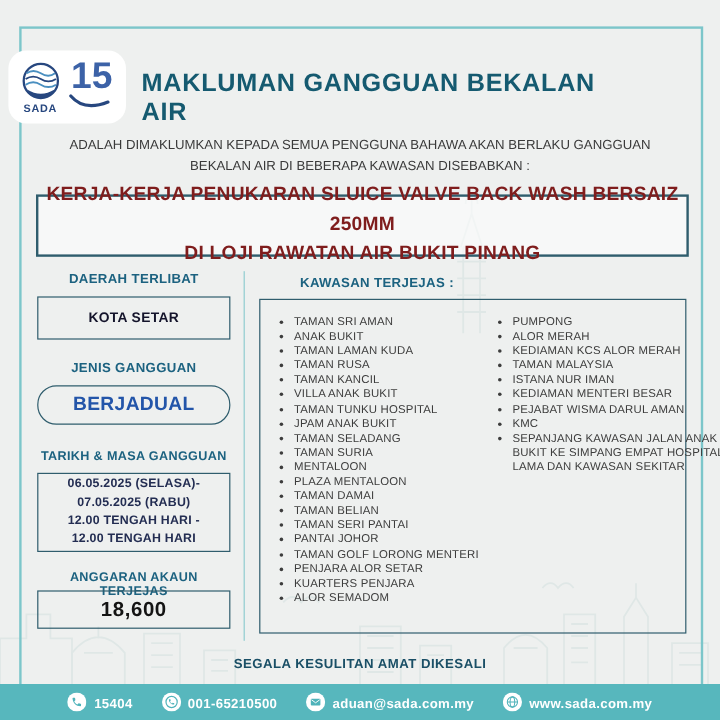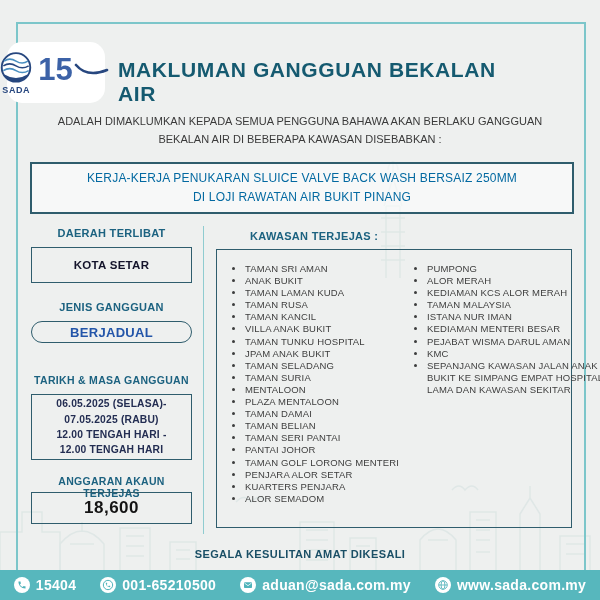--- a/index.html
+++ b/index.html
@@ -12,43 +12,43 @@
 
   
   .card-border{position:absolute;left:16px;top:22px;width:566px;height:548px;
                border:2px solid #7cc6ca;}
 
   
   .logo-box{position:absolute;left:7px;top:42px;width:98px;height:61px;background:#ffffff;
             border-radius:15px;display:flex;align-items:center;justify-content:center;gap:3px;}
   .logo-sada{display:flex;flex-direction:column;align-items:center;}
   .logo-brand{font-size:9px;font-weight:700;color:#27477f;letter-spacing:.6px;margin-top:-3px;}
-  .logo-15{position:relative;display:flex;flex-direction:row;align-items:center;margin-top:-6px;justify-content:flex-end;}
+  .logo-15{position:relative;display:flex;flex-direction:column;align-items:center;margin-top:-6px;justify-content:flex-end;}
   .logo-15-num{font-size:31px;font-weight:800;color:#3c62a7;line-height:1;}
   .page-title{position:absolute;left:118px;top:58px;width:406px;text-align:left;
               font-size:21px;font-weight:800;letter-spacing:.6px;color:#155a70;}
 
   
   .intro{position:absolute;left:40px;top:113px;width:520px;text-align:center;
          font-size:11px;color:#3a3a3a;line-height:1.62;font-weight:500;}
 
   
   .cause-box{position:absolute;left:30px;top:162px;width:540px;height:48px;
              border:2px solid #2f5d6d;background:rgba(255,255,255,.55);
              display:flex;flex-direction:column;justify-content:center;text-align:center;
-             font-size:12px;font-weight:400;color:#0369a1;line-height:1.55;letter-spacing:.2px;}
+             font-size:16px;font-weight:700;color:#7f1d1d;line-height:1.55;letter-spacing:.2px;}
 
   
   .side-label{position:absolute;left:31px;width:161px;text-align:center;
               font-size:11px;font-weight:800;color:#1c6280;letter-spacing:.3px;}
   .side-box{position:absolute;left:31px;width:161px;border:1.6px solid #2f5d6d;
             display:flex;flex-direction:column;align-items:center;justify-content:center;
             text-align:center;box-sizing:border-box;}
   .lbl-district{top:227px;} .box-district{top:247px;height:36px;font-size:11.5px;font-weight:800;color:#14142b;letter-spacing:.3px;}
-  .lbl-type{top:301px;}     .box-type{top:321px;height:22px;font-size:13px;font-weight:800;color:#2355a9;letter-spacing:.3px;border-radius:16px;}
+  .lbl-type{top:301px;}     .box-type{top:321px;height:33px;font-size:16px;font-weight:800;color:#2355a9;letter-spacing:.3px;border-radius:16px;}
   .lbl-datetime{top:374px;font-size:10.5px;}
   .box-datetime{top:394px;height:66px;font-size:10.3px;font-weight:800;color:#232d52;line-height:1.5;letter-spacing:.2px;}
   .lbl-accounts{top:475px;font-size:10.5px;}
   .box-accounts{top:492px;height:32px;font-size:17px;font-weight:800;color:#141414;letter-spacing:.5px;}
 
   .divider{position:absolute;left:203px;top:226px;width:0;height:308px;border-left:1.6px solid #8fccd0;}
 
   
   .areas-label{position:absolute;left:218px;top:230px;font-size:11px;font-weight:800;
                color:#1c6280;letter-spacing:.3px;padding-left:32px;}
@@ -60,21 +60,21 @@
   .col1{width:156px;flex:none;}
   .col2{width:176px;flex:none;margin-left:16px;}
 
   .apology{position:absolute;left:0;top:548px;width:600px;text-align:center;
            font-size:11px;font-weight:800;color:#1a4f66;letter-spacing:.4px;}
 
   
   .footer{position:absolute;left:0;bottom:0;width:600px;height:30px;background:#57b7bd;
           display:flex;align-items:center;justify-content:center;gap:24px;}
   .footer-item{display:flex;align-items:flex-end;gap:6px;color:#ffffff;
-               font-size:14px;font-weight:800;letter-spacing:.3px;cursor:pointer;}
+               font-size:11px;font-weight:800;letter-spacing:.3px;cursor:pointer;}
   .footer-item svg{display:block;}
 </style>
 </head>
 <body>
 
 <div class="poster">
 
   <svg class="wm" style="left:348px;top:148px;" width="90" height="130" viewBox="0 0 90 130">
     <path stroke-width="1.5" d="M38 130 V58 M52 130 V58 M38 58 h14 M36 58 L45 30 L54 58 M45 30 V14 M40 22 a5 8 0 0 1 10 0 M33 70 h24 M33 84 h24 M33 98 h24 M33 112 h24"></path>
   </svg>

